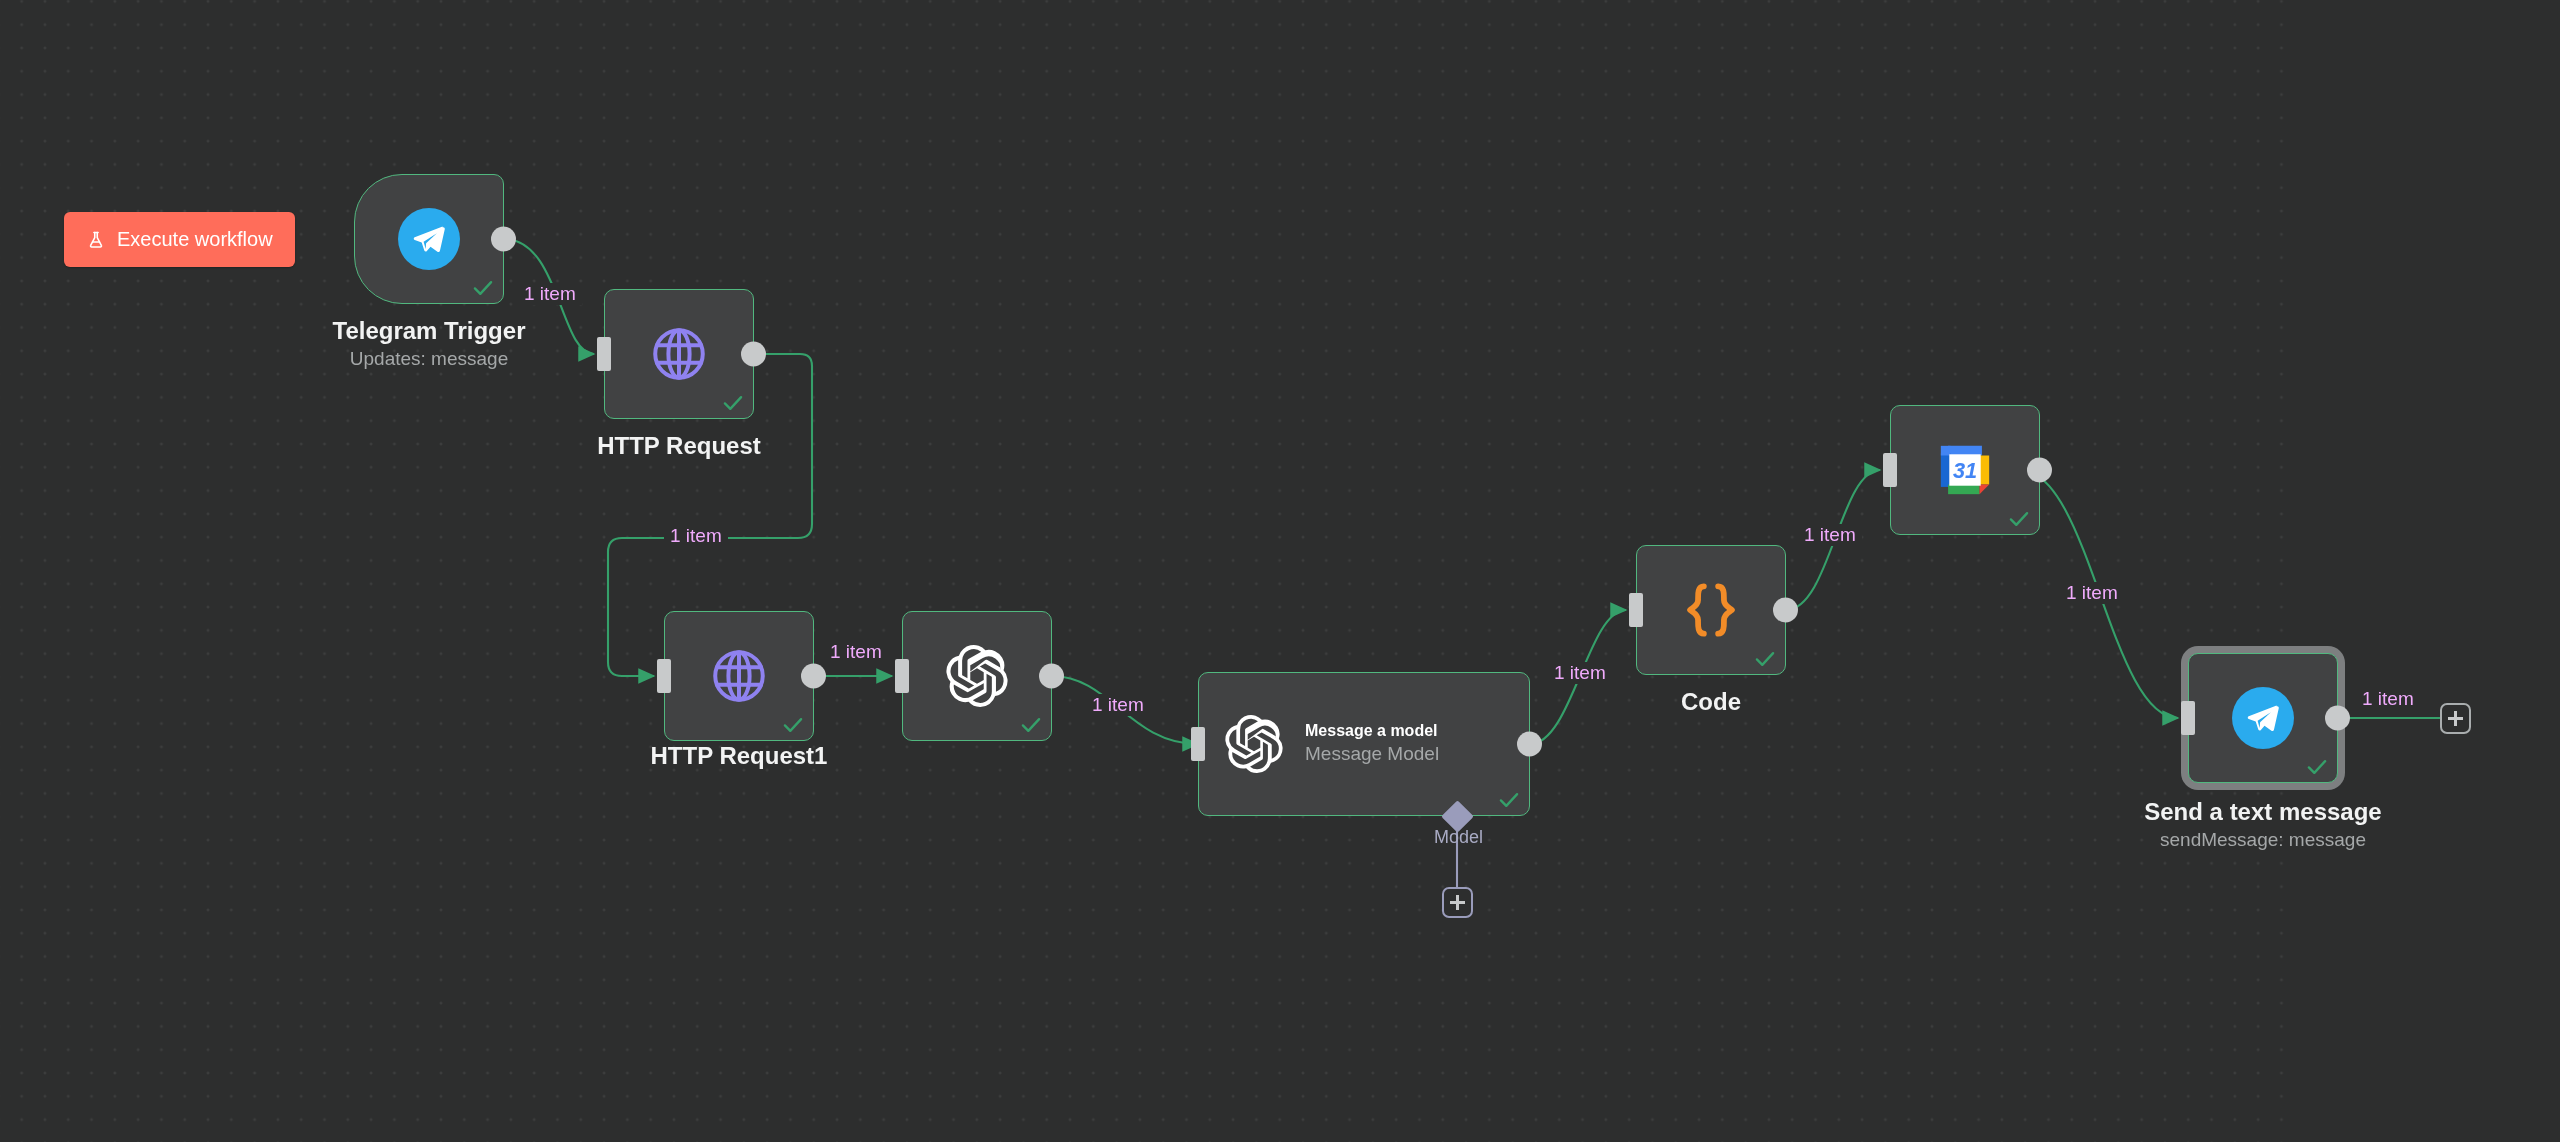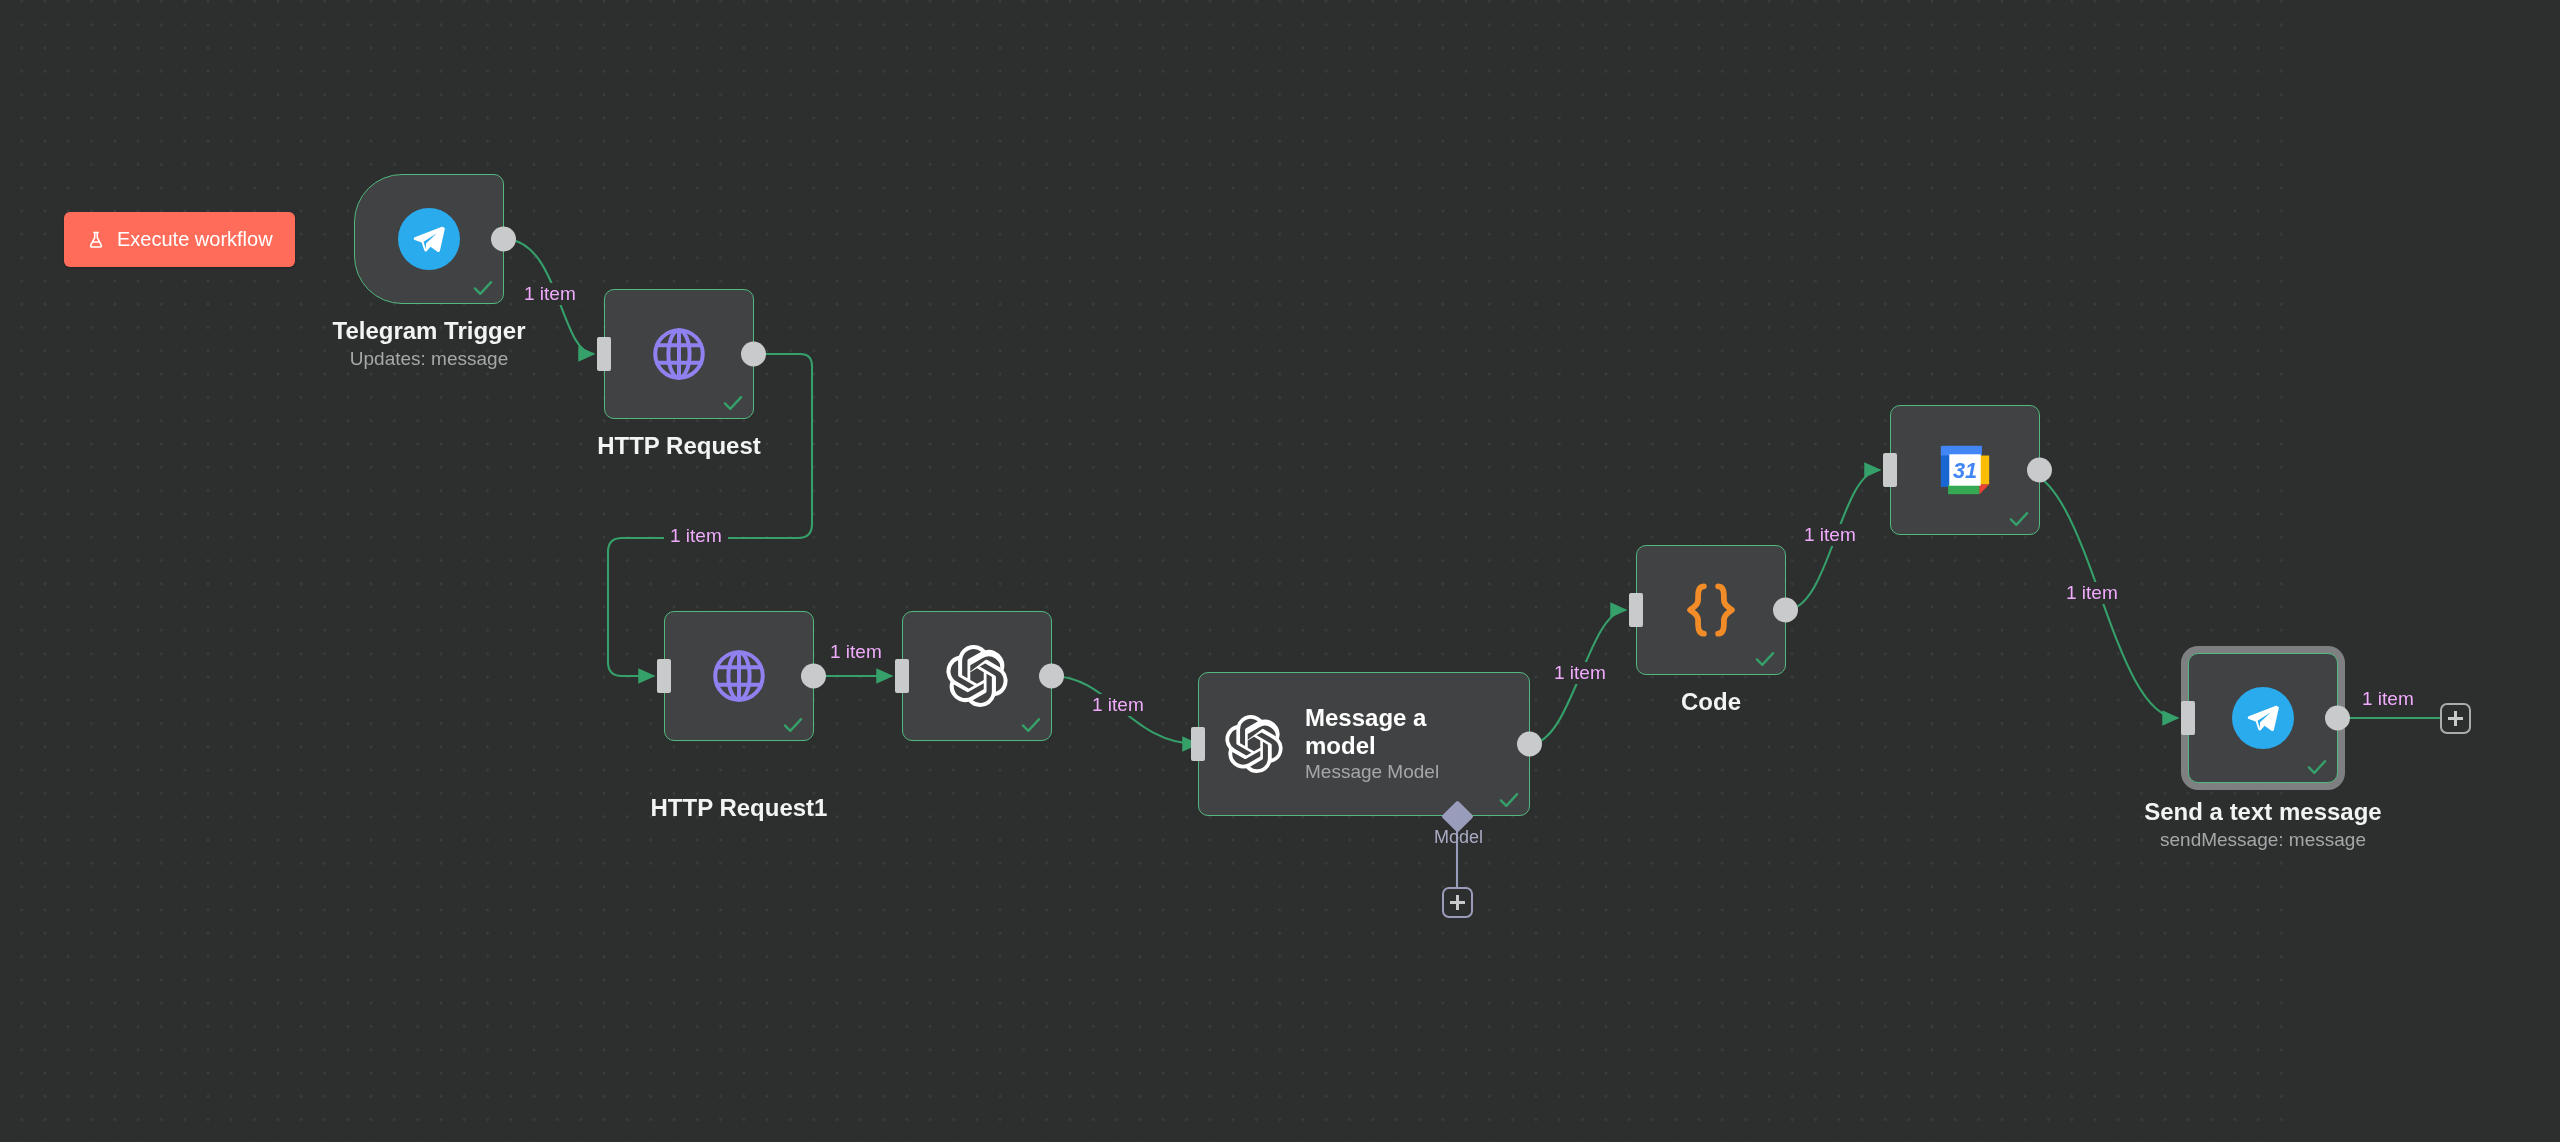--- a/index.html
+++ b/index.html
@@ -62,21 +62,21 @@
   }
 
   
   .node.wide {
     justify-content:flex-start;
     padding-left:26px;
     gap:22px;
   }
   .node.wide .wide-text { display:flex; flex-direction:column; gap:2px; max-width:190px; }
   .node.wide .wide-title {
-    color:#ffffff; font-size:24px; font-weight:700; line-height:1.14;
+    color:#ffffff; font-size:16px; font-weight:700; line-height:1.14;
   }
   .node.wide .wide-sub {
     color:#a5a8a9; font-size:19px; font-weight:400; line-height:1.2;
   }
 
   
   .port-in {
     position:absolute;
     width:14px; height:34px;
     background:#c8cacb;
@@ -234,21 +234,21 @@
       <circle cx="12" cy="12" r="9.2"></circle>
       <ellipse cx="12" cy="12" rx="4.1" ry="9.2"></ellipse>
       <path d="M3 8.6 h18 M3 15.4 h18 M12 2.8 v18.4"></path>
     </svg>
     <span class="port-in"></span>
     <span class="port-out"></span>
     <svg class="check" viewBox="0 0 24 20" fill="none" stroke="#35a06a" stroke-width="2.6" stroke-linecap="round" stroke-linejoin="round">
       <path d="M3 10.5 L9 16.5 L21 3.5"></path>
     </svg>
   </div>
-  <div class="caption" style="left:564px; top:793px; width:350px;">
+  <div class="caption" style="left:564px; top:741px; width:350px;">
     <span class="cap-title">HTTP Request1</span>
   </div>
 
   <div class="node" style="left:902px; top:611px; width:150px; height:130px;">
     <svg class="icon" width="62" height="62" viewBox="0 0 24 24" fill="#ffffff">
       <path d="M22.28 9.82a5.98 5.98 0 0 0-.52-4.91 6.05 6.05 0 0 0-6.51-2.9A6.07 6.07 0 0 0 4.98 4.18a5.99 5.99 0 0 0-4 2.9 6.05 6.05 0 0 0 .74 7.1 5.98 5.98 0 0 0 .51 4.91 6.05 6.05 0 0 0 6.52 2.9A5.99 5.99 0 0 0 13.26 24a6.06 6.06 0 0 0 5.77-4.21 5.99 5.99 0 0 0 4-2.9 6.06 6.06 0 0 0-.75-7.07zm-9.02 12.6a4.48 4.48 0 0 1-2.88-1.04l.14-.08 4.78-2.76a.79.79 0 0 0 .39-.68v-6.74l2.02 1.17a.07.07 0 0 1 .04.05v5.58a4.5 4.5 0 0 1-4.5 4.5zM3.6 18.3a4.47 4.47 0 0 1-.54-3.01l.14.09 4.79 2.76a.77.77 0 0 0 .78 0l5.84-3.37v2.33a.08.08 0 0 1-.03.06L9.74 19.95a4.5 4.5 0 0 1-6.14-1.65zM2.34 7.9a4.49 4.49 0 0 1 2.35-1.97V11.6a.77.77 0 0 0 .38.67l5.82 3.36L8.87 16.8a.07.07 0 0 1-.07 0l-4.83-2.79A4.5 4.5 0 0 1 2.34 7.9zm16.6 3.86-5.84-3.4L15.12 7.2a.07.07 0 0 1 .07 0l4.83 2.79a4.5 4.5 0 0 1-.68 8.12v-5.68a.79.79 0 0 0-.4-.67zm2.01-3.03-.14-.09-4.78-2.79a.78.78 0 0 0-.79 0L9.4 10.22V7.89a.07.07 0 0 1 .03-.06l4.83-2.79a4.5 4.5 0 0 1 6.68 4.66zM8.3 12.87 6.28 11.7a.08.08 0 0 1-.04-.06V6.07a4.5 4.5 0 0 1 7.38-3.45l-.14.08L8.7 5.46a.79.79 0 0 0-.39.68zm1.1-2.37 2.6-1.5 2.6 1.5v3l-2.6 1.5-2.6-1.5z"></path>
     </svg>
     <span class="port-in"></span>
     <span class="port-out"></span>
     <svg class="check" viewBox="0 0 24 20" fill="none" stroke="#35a06a" stroke-width="2.6" stroke-linecap="round" stroke-linejoin="round">

